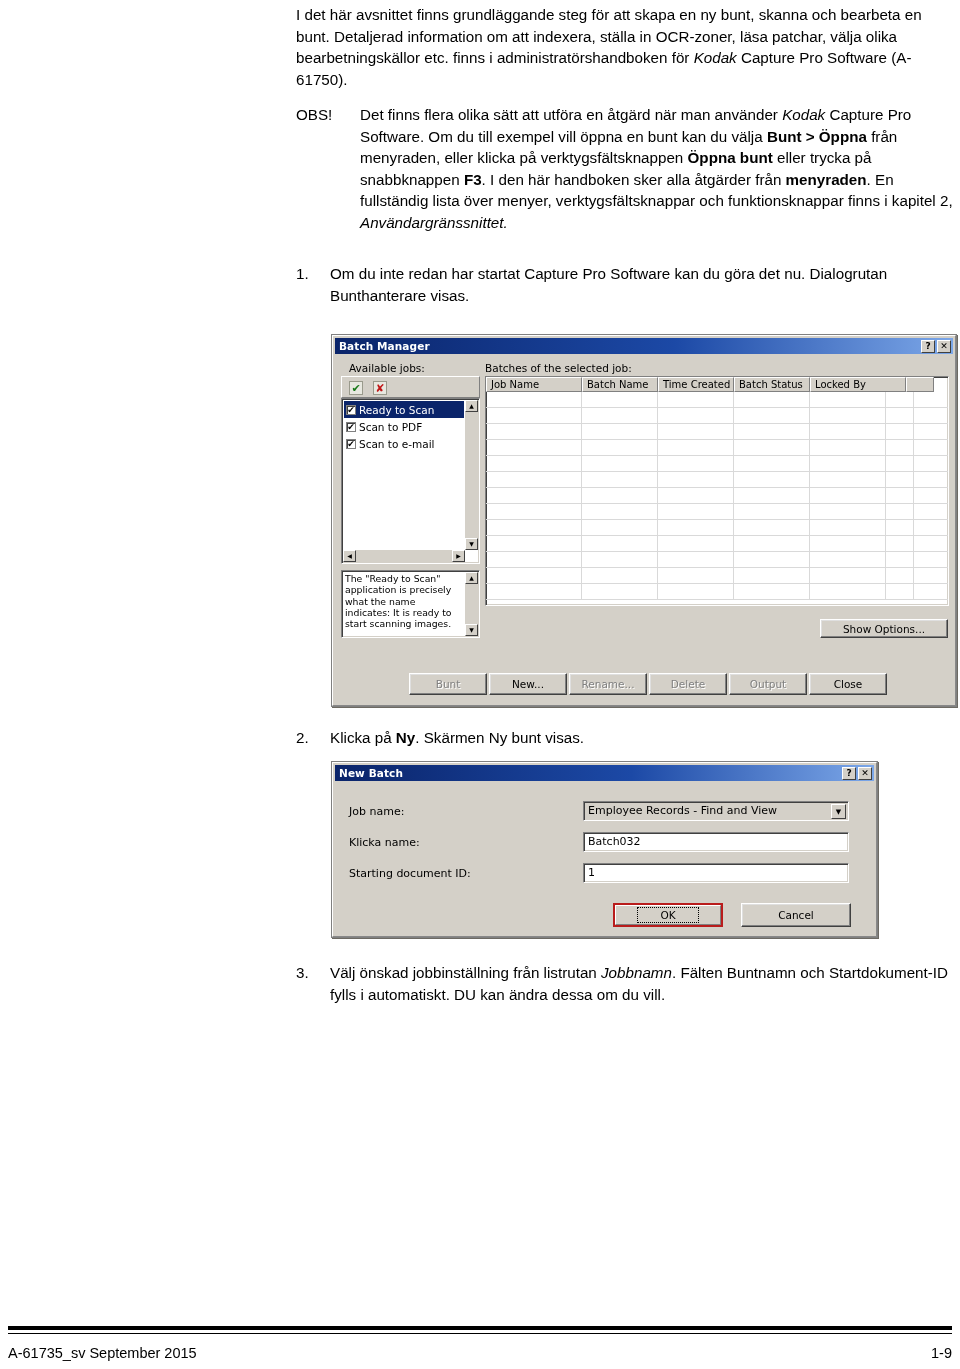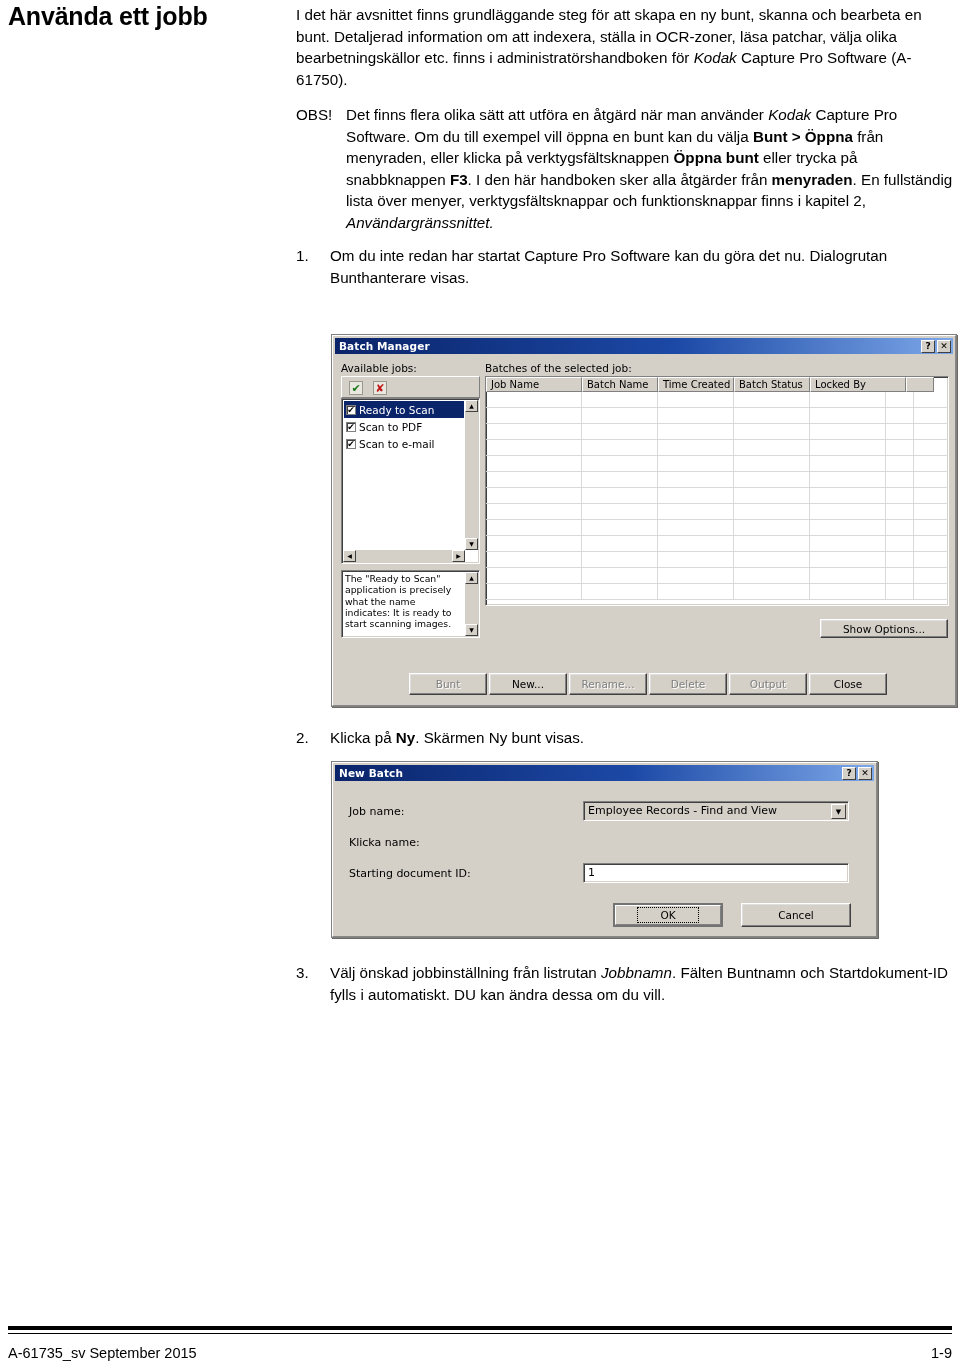--- a/index.html
+++ b/index.html
@@ -21,21 +21,21 @@
     font-size:25px; font-weight:bold; letter-spacing:-0.2px;
     font-family:"Liberation Sans", sans-serif;
   }
 
   .body-col { position:absolute; left:296px; top:4px; width:658px; }
 
   .para { font-size:15.2px; line-height:21.5px; margin:0 0 14px 0; text-align:left; }
   .para i { font-style:italic; }
 
   
-  .note { display:flex; gap:2px; margin-bottom:12px; }
+  .note { display:flex; gap:16px; margin-bottom:30px; }
   .note-label { width:48px; flex:0 0 48px; font-size:15.2px; line-height:21.5px; }
   .note-body  { flex:1; font-size:15.2px; line-height:21.5px; }
 
   
   .numitem { display:flex; margin-bottom:6px; }
   .numitem .num { width:34px; flex:0 0 34px; font-size:15.2px; line-height:21.5px; }
   .numitem .txt { flex:1; font-size:15.2px; line-height:21.5px; }
 
   .step2 { position:absolute; left:296px; top:727px; width:658px; }
   .step3 { position:absolute; left:296px; top:962px; width:658px; }
@@ -84,38 +84,38 @@
     border:1px solid #ffffff;
     border-right-color:#404040; border-bottom-color:#404040;
     box-shadow: inset -1px -1px 0 #808080, inset 1px 1px 0 #dfdfdf;
     font-size:10.5px; color:#000;
     display:flex; align-items:center; justify-content:center;
     cursor:default; user-select:none;
     font-family:"DejaVu Sans", sans-serif;
   }
   .btn.disabled { color:#808080; text-shadow: 1px 1px 0 #ffffff; }
   .btn.default {
-    border:2px solid #737373;
+    border:2px solid #b91c1c;
     box-shadow:none;
     background:#d4d0c8;
   }
   .btn.default .inner {
     width:100%; height:100%;
     border:1px solid #fff; border-right-color:#808080; border-bottom-color:#808080;
     display:flex; align-items:center; justify-content:center;
   }
   .btn.default .focus {
     outline:1px dotted #000; outline-offset:0;
     padding:1px 22px;
   }
 
   
   #batch-manager { left:331px; top:334px; width:626px; height:373px; }
 
-  .bm-lbl-jobs  { position:absolute; left:8px; top:26px; }
+  .bm-lbl-jobs  { position:absolute; left:16px; top:26px; }
   .bm-lbl-batch { position:absolute; left:152px; top:26px; }
 
   .bm-left-panel { position:absolute; left:8px; top:40px; width:139px; height:188px; }
   .bm-toolbar { position:absolute; left:0; top:0; width:139px; height:22px; }
   .tb-icon {
     position:absolute; top:3px; width:16px; height:16px;
     display:flex; align-items:center; justify-content:center;
     font-size:13px; font-weight:bold; line-height:1;
   }
   .tb-icon .sq {
@@ -187,21 +187,20 @@
   
   .footer-rule1 { position:absolute; left:8px; right:8px; top:1326px; height:4px; background:#000; }
   .footer-rule2 { position:absolute; left:8px; right:8px; top:1333px; height:1px; background:#000; }
   .footer { position:absolute; left:8px; right:8px; top:1345px; display:flex; justify-content:space-between; font-size:14.5px; }
 </style>
 </head>
 <body>
 
 <div class="page">
 
-  <div class="section-title">Använda ett jobb</div>
 
   <div class="body-col">
 
     <p class="para"><span>I det här avsnittet finns grundläggande steg för att skapa en ny bunt, skanna och bearbeta en bunt. Detaljerad information om att indexera, ställa in OCR-zoner, läsa patchar, välja olika bearbetningskällor etc. finns i administratörshandboken för </span><i>Kodak</i><span> Capture Pro Software (A-61750).</span></p>
 
     <div class="note">
       <div class="note-label">OBS!</div>
       <div class="note-body"><span>Det finns flera olika sätt att utföra en åtgärd när man använder </span><i>Kodak</i><span> Capture Pro Software. Om du till exempel vill öppna en bunt kan du välja </span><b>Bunt &gt; Öppna</b><span> från menyraden, eller klicka på verktygsfältsknappen </span><b>Öppna bunt</b><span> eller trycka på snabbknappen </span><b>F3</b><span>. I den här handboken sker alla åtgärder från </span><b>menyraden</b><span>. En fullständig lista över menyer, verktygsfältsknappar och funktionsknappar finns i kapitel 2, </span><i>Användargränssnittet.</i></div>
     </div>
 
@@ -414,20 +413,23 @@
         <div class="tbtn">✕</div>
       </div>
 
       <div class="nb-lbl" style="top:42px;">Job name:</div>
       <div class="sunken nb-field nb-combo" style="top:38px;">
         <div class="val">Employee Records - Find and View</div>
         <div class="nb-combo-btn">▼</div>
       </div>
 
       <div class="nb-lbl" style="top:73px;">Klicka name:</div>
+      <div class="sunken nb-field" style="top:69px;">
+        <div class="val">Batch032</div>
+      </div>
 
       <div class="nb-lbl" style="top:104px;">Starting document ID:</div>
       <div class="sunken nb-field" style="top:100px;">
         <div class="val">1</div>
       </div>
 
       <div class="nb-btns">
         <div class="btn default" style="left:0;">
           <div class="inner">
             <span class="focus">OK</span>

